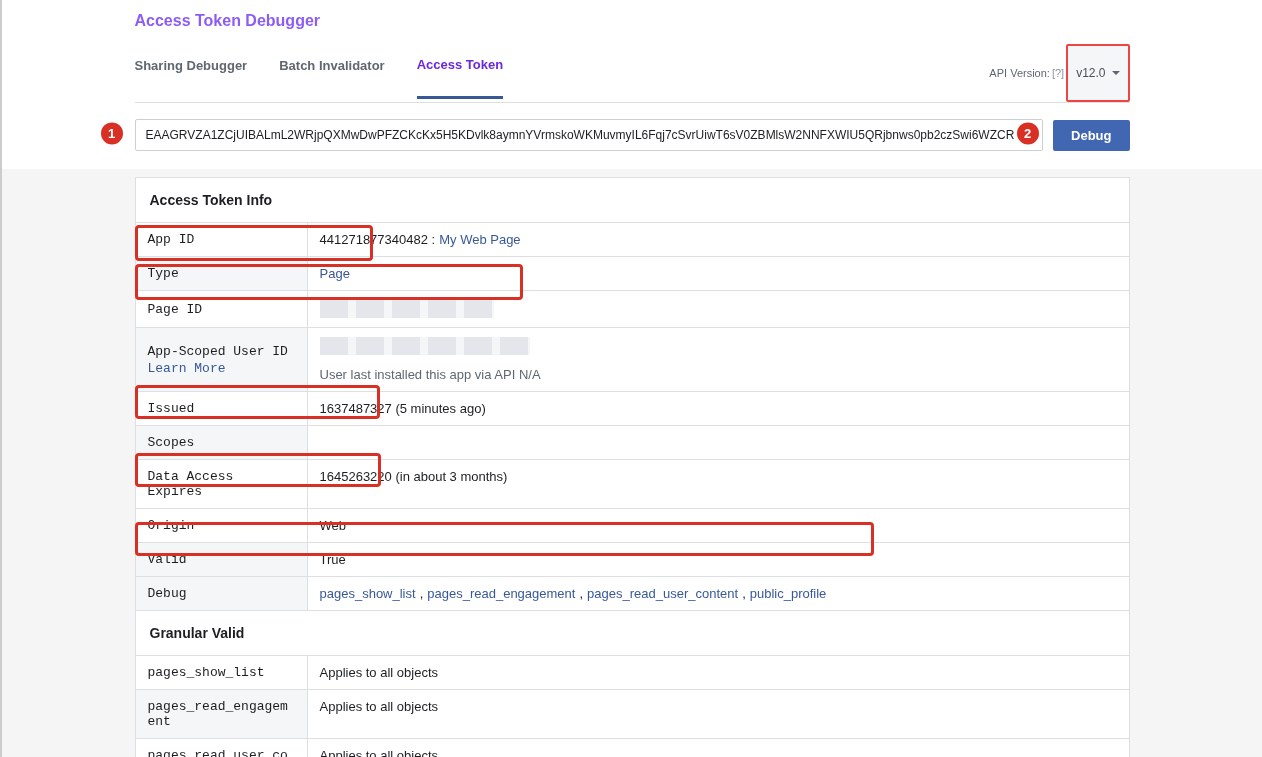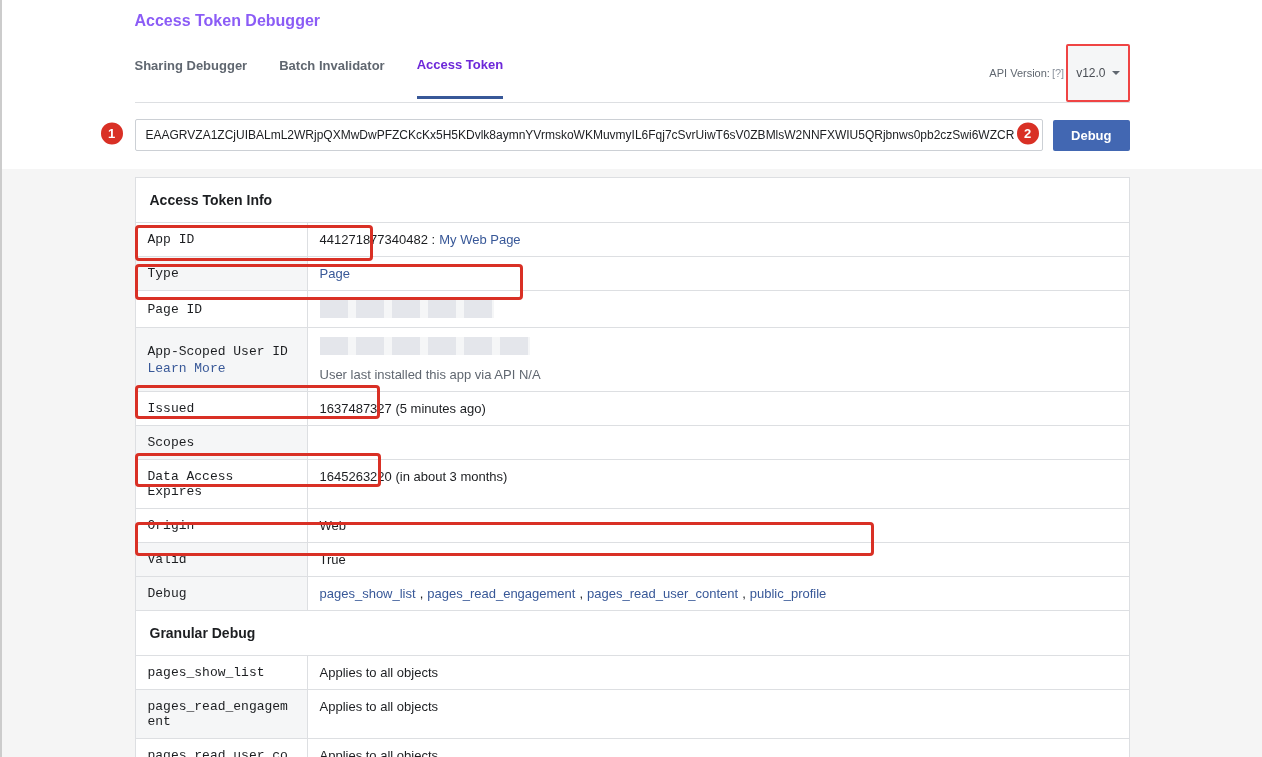--- a/index.html
+++ b/index.html
@@ -128,21 +128,21 @@
       <div class="row">
         <div class="cell-key">Valid</div>
         <div class="cell-val">True</div>
       </div>
 
       <div class="row">
         <div class="cell-key">Debug</div>
         <div class="cell-val" id="scopes-cell"><span class="link">pages_show_list</span>, <span class="link">pages_read_engagement</span>, <span class="link">pages_read_user_content</span>, <span class="link">public_profile</span></div>
       </div>
 
-      <div class="section-header">Granular Debug</div>
+      <div class="section-header">Granular Valid</div>
       <div id="granular-container">
           <div class="row">
             <div class="cell-key white" style="word-break: break-word;">pages_show_list</div>
             <div class="cell-val">Applies to all objects</div>
           </div>
           <div class="row">
             <div class="cell-key " style="word-break: break-word;">pages_read_engagement</div>
             <div class="cell-val">Applies to all objects</div>
           </div>
           <div class="row">

